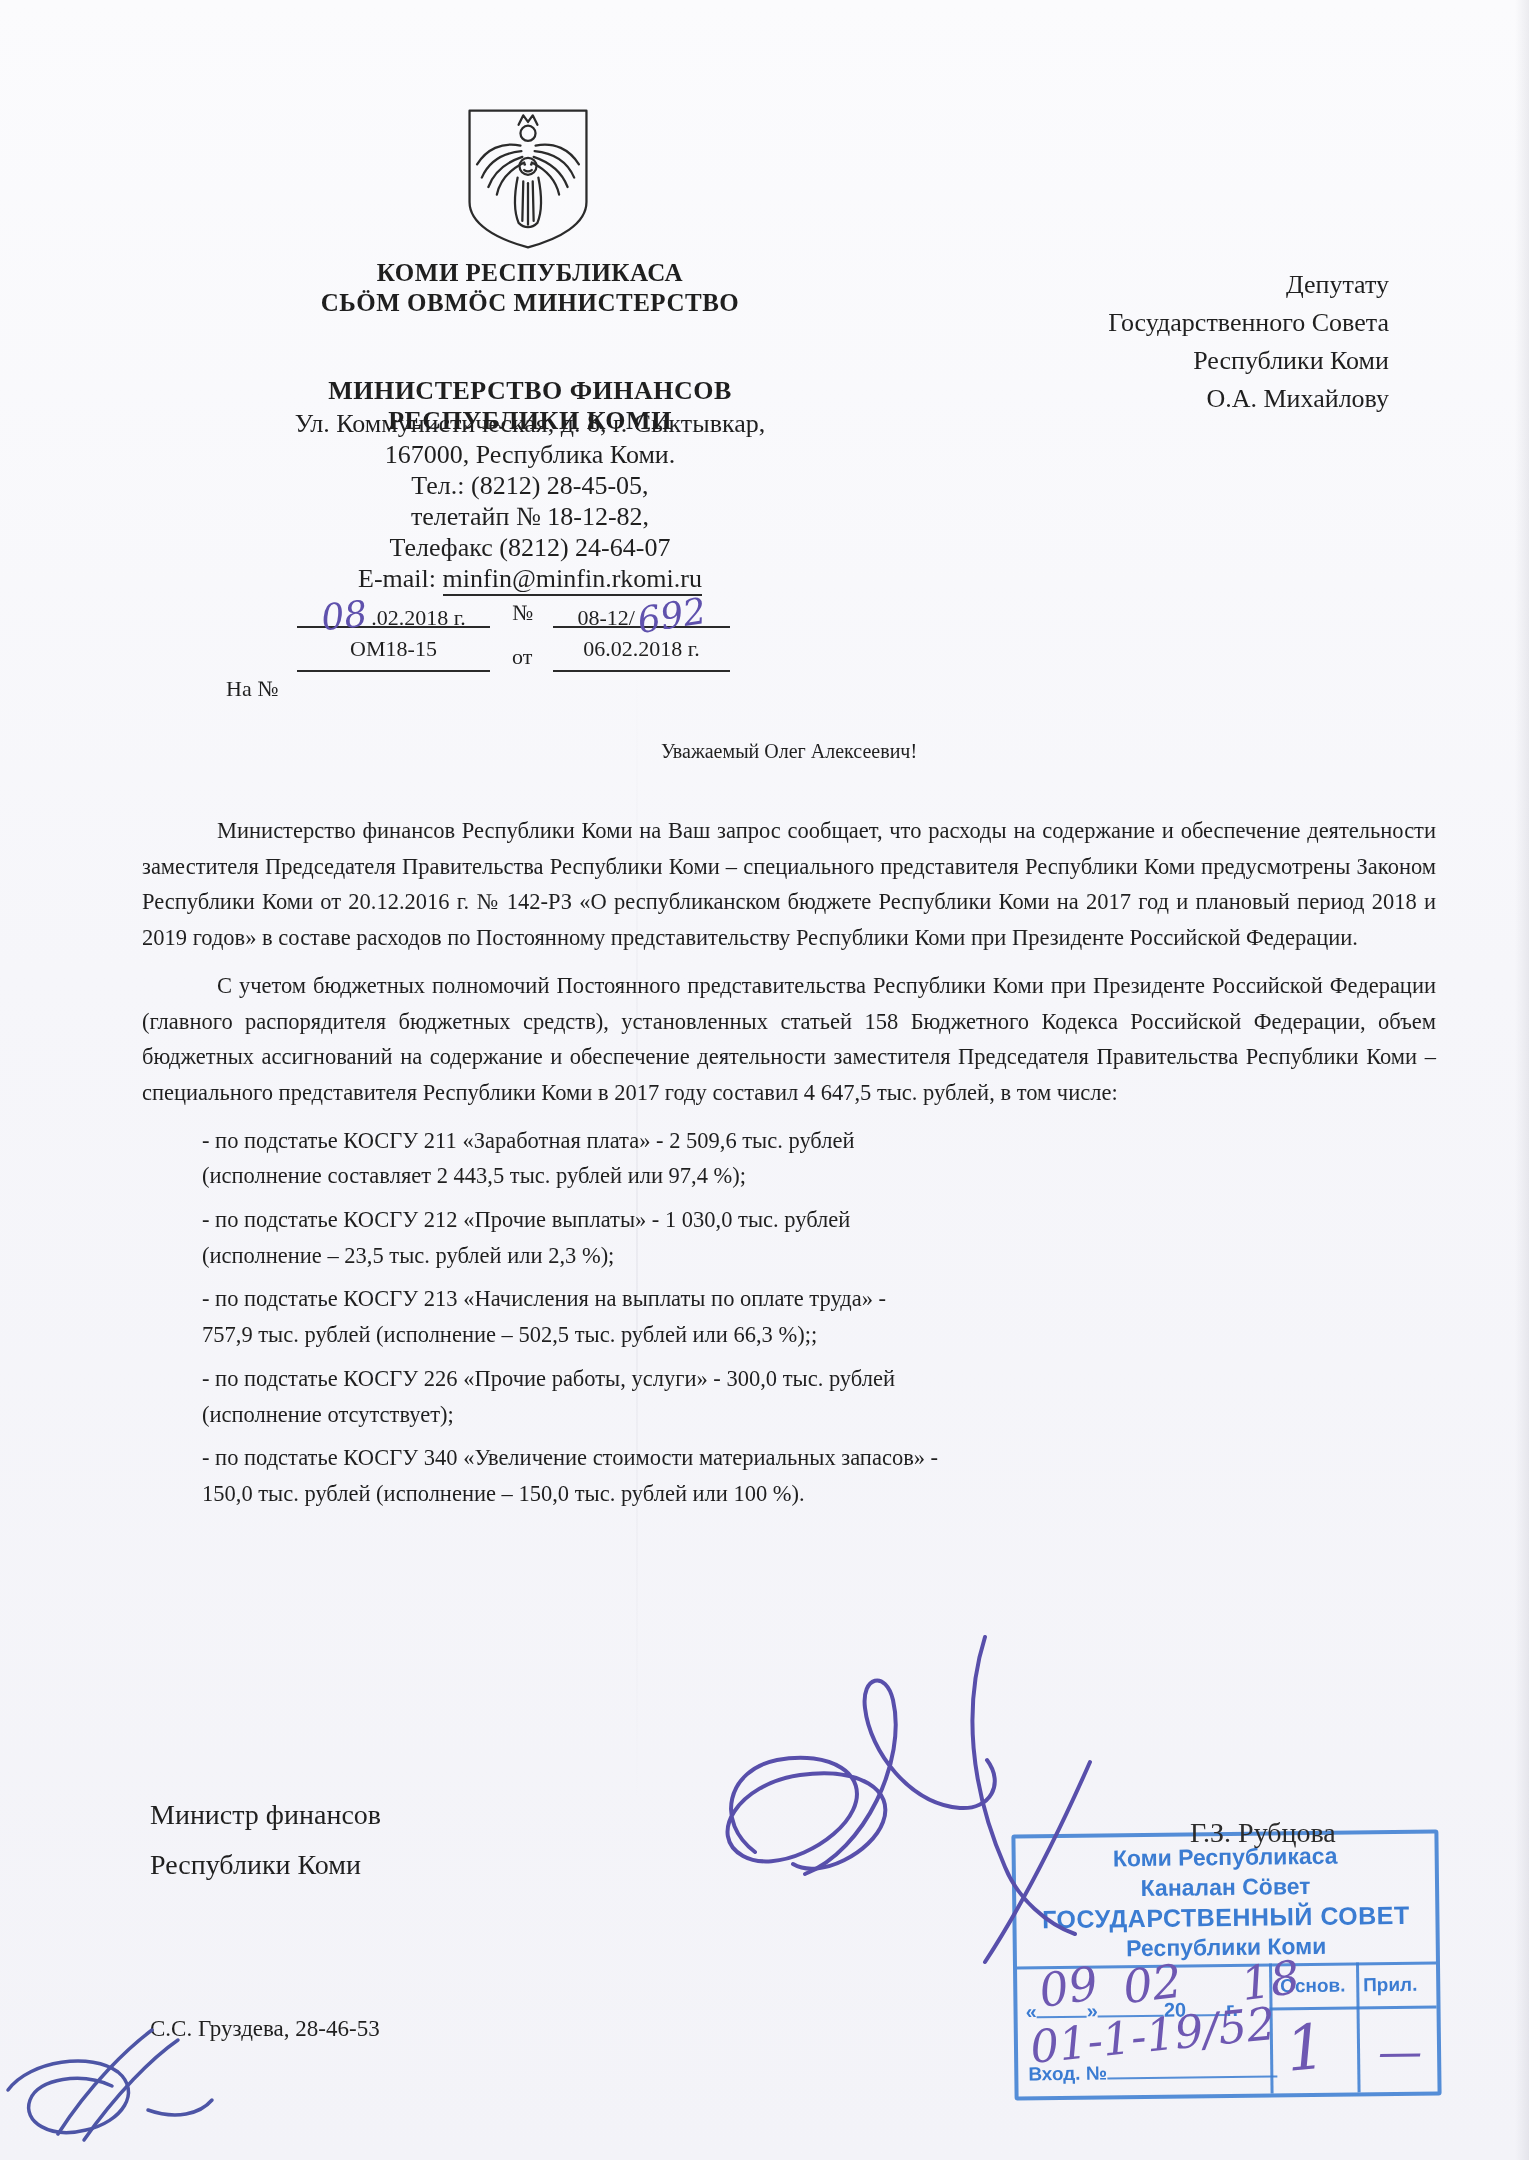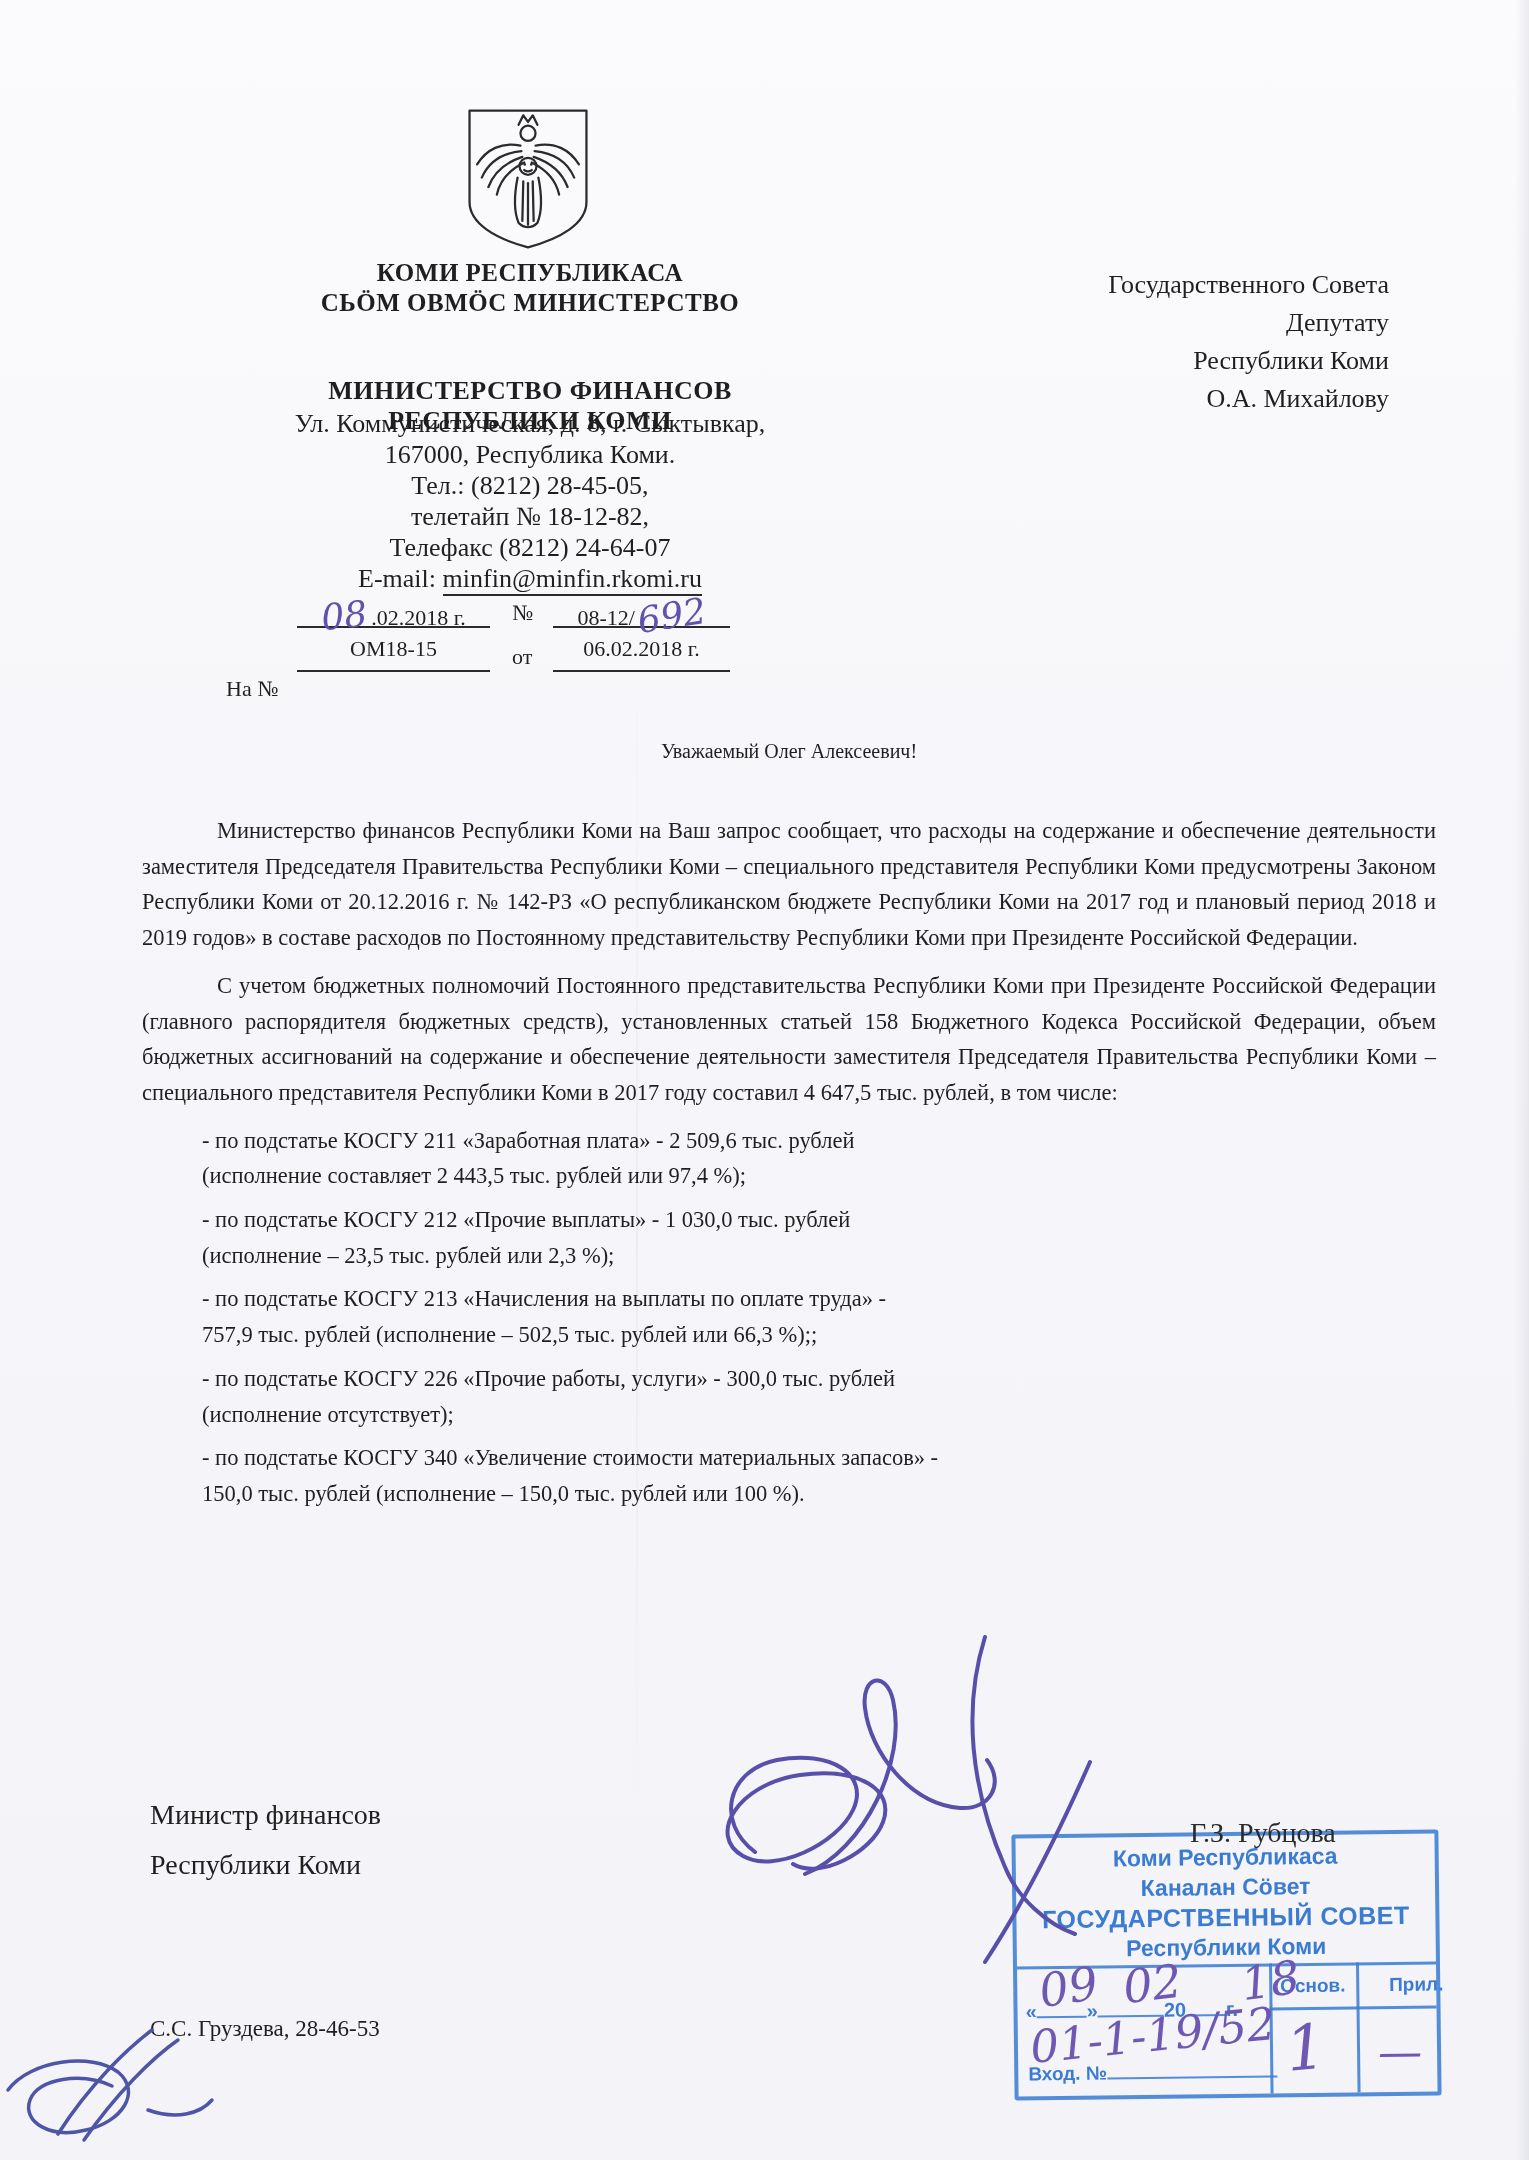--- a/index.html
+++ b/index.html
@@ -142,22 +142,22 @@
   <div class="fld-label" style="left:226px;top:644px;margin-top:32px;">На №</div>
   <div class="blankline" style="left:297px;top:636px;width:193px;">
     <span>ОМ18-15</span>
   </div>
   <div class="fld-label" style="left:512px;top:644px;">от</div>
   <div class="blankline" style="left:553px;top:636px;width:177px;">
     <span>06.02.2018 г.</span>
   </div>
 
   <div class="recipient">
+    <div>Депутату</div>
     <div>Государственного Совета</div>
-    <div>Депутату</div>
     <div>Республики Коми</div>
     <div>О.А. Михайлову</div>
   </div>
 
   <div class="salutation">Уважаемый Олег Алексеевич!</div>
 
   <div class="bodytext">
     <p>Министерство финансов Республики Коми на Ваш запрос сообщает, что расходы на содержание и обеспечение деятельности заместителя Председателя Правительства Республики Коми – специального представителя Республики Коми предусмотрены Законом Республики Коми от 20.12.2016 г. № 142-РЗ «О республиканском бюджете Республики Коми на 2017 год и плановый период 2018 и 2019 годов» в составе расходов по Постоянному представительству Республики Коми при Президенте Российской Федерации.</p>
     <p>С учетом бюджетных полномочий Постоянного представительства Республики Коми при Президенте Российской Федерации (главного распорядителя бюджетных средств), установленных статьей 158 Бюджетного Кодекса Российской Федерации, объем бюджетных ассигнований на содержание и обеспечение деятельности заместителя Председателя Правительства Республики Коми – специального представителя Республики Коми в 2017 году составил 4 647,5 тыс. рублей, в том числе:</p>
     <div class="kosgu">
@@ -214,21 +214,21 @@
       <div class="st-head">
         <div>Коми Республикаса</div>
         <div>Каналан Сöвет</div>
         <div class="big">ГОСУДАРСТВЕННЫЙ СОВЕТ</div>
         <div>Республики Коми</div>
       </div>
       <div class="st-hdiv"></div>
       <div class="st-v1"></div>
       <div class="st-v2"></div>
       <div class="st-colhead" style="left:252px;width:87px;">Основ.</div>
-      <div class="st-colhead" style="left:339px;width:68px;padding-left:26px;">Прил.</div>
+      <div class="st-colhead" style="left:339px;width:68px;">Прил.</div>
       <div class="st-colline"></div>
       <div class="st-dateline">
         <span>«</span>
         <span class="st-blank" style="width:50px;"></span>
         <span>»</span>
         <span class="st-blank" style="width:66px;"></span>
         <span>20</span>
         <span class="st-blank" style="width:40px;"></span>
         <span>г.</span>
       </div>

